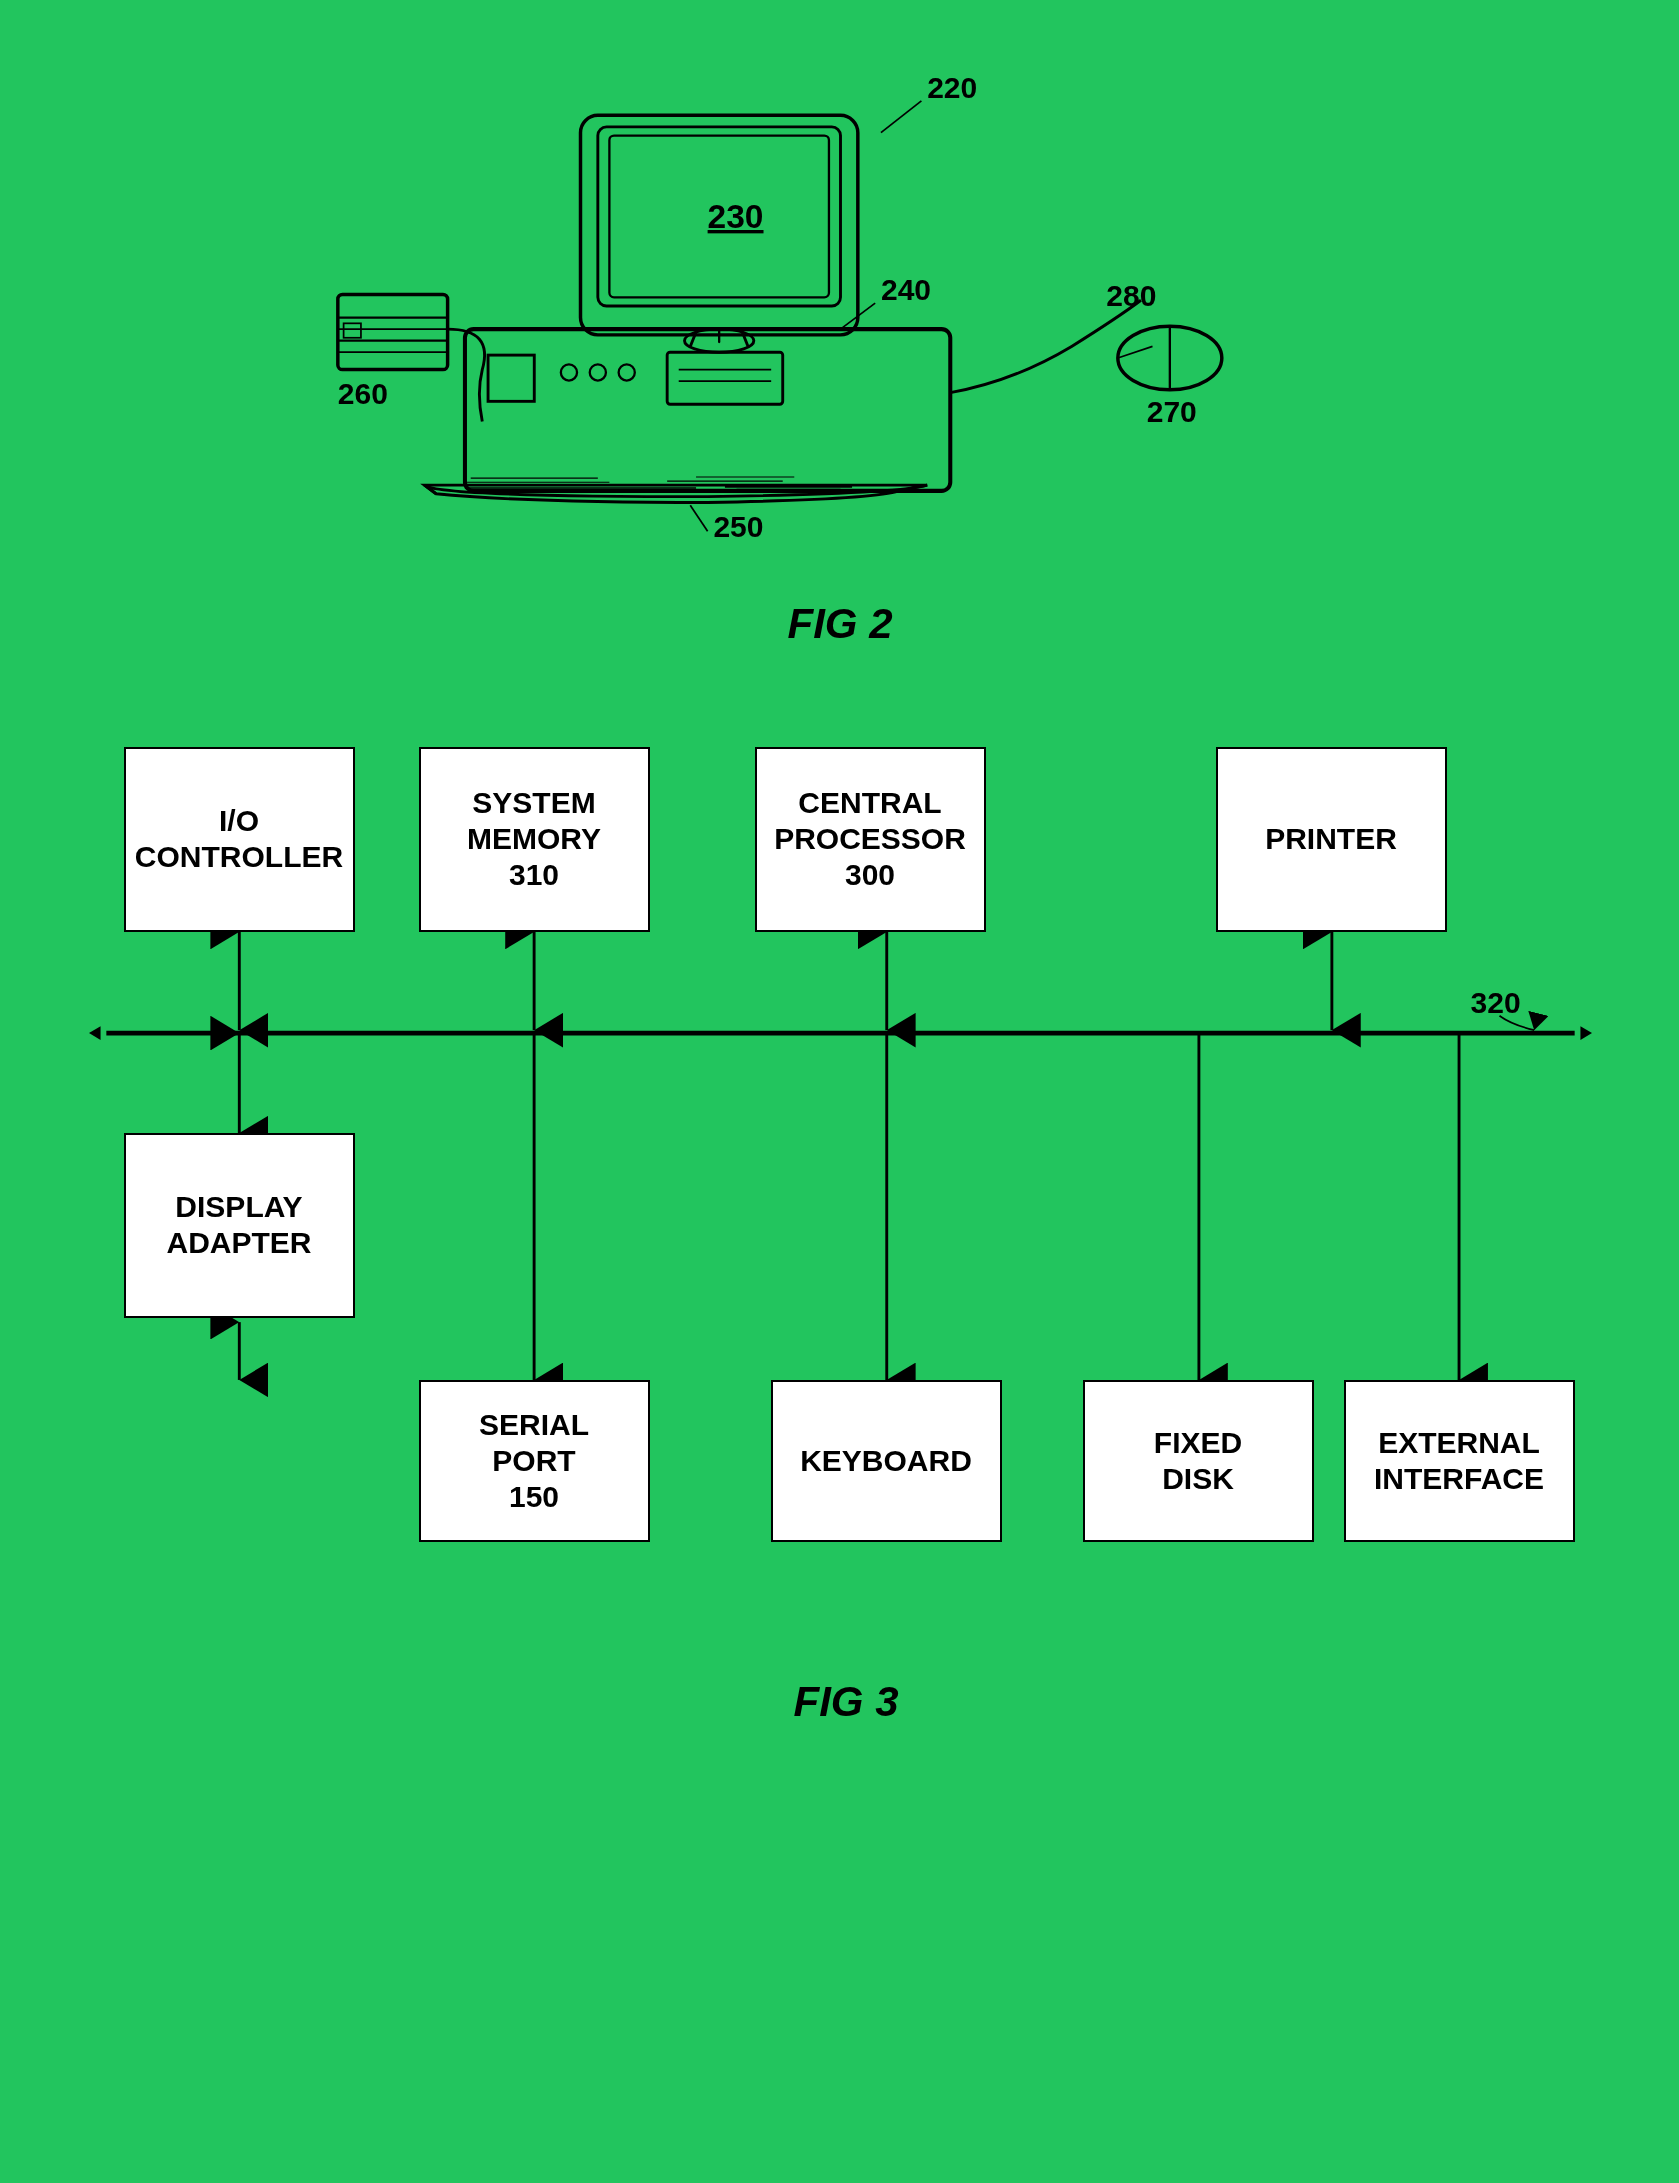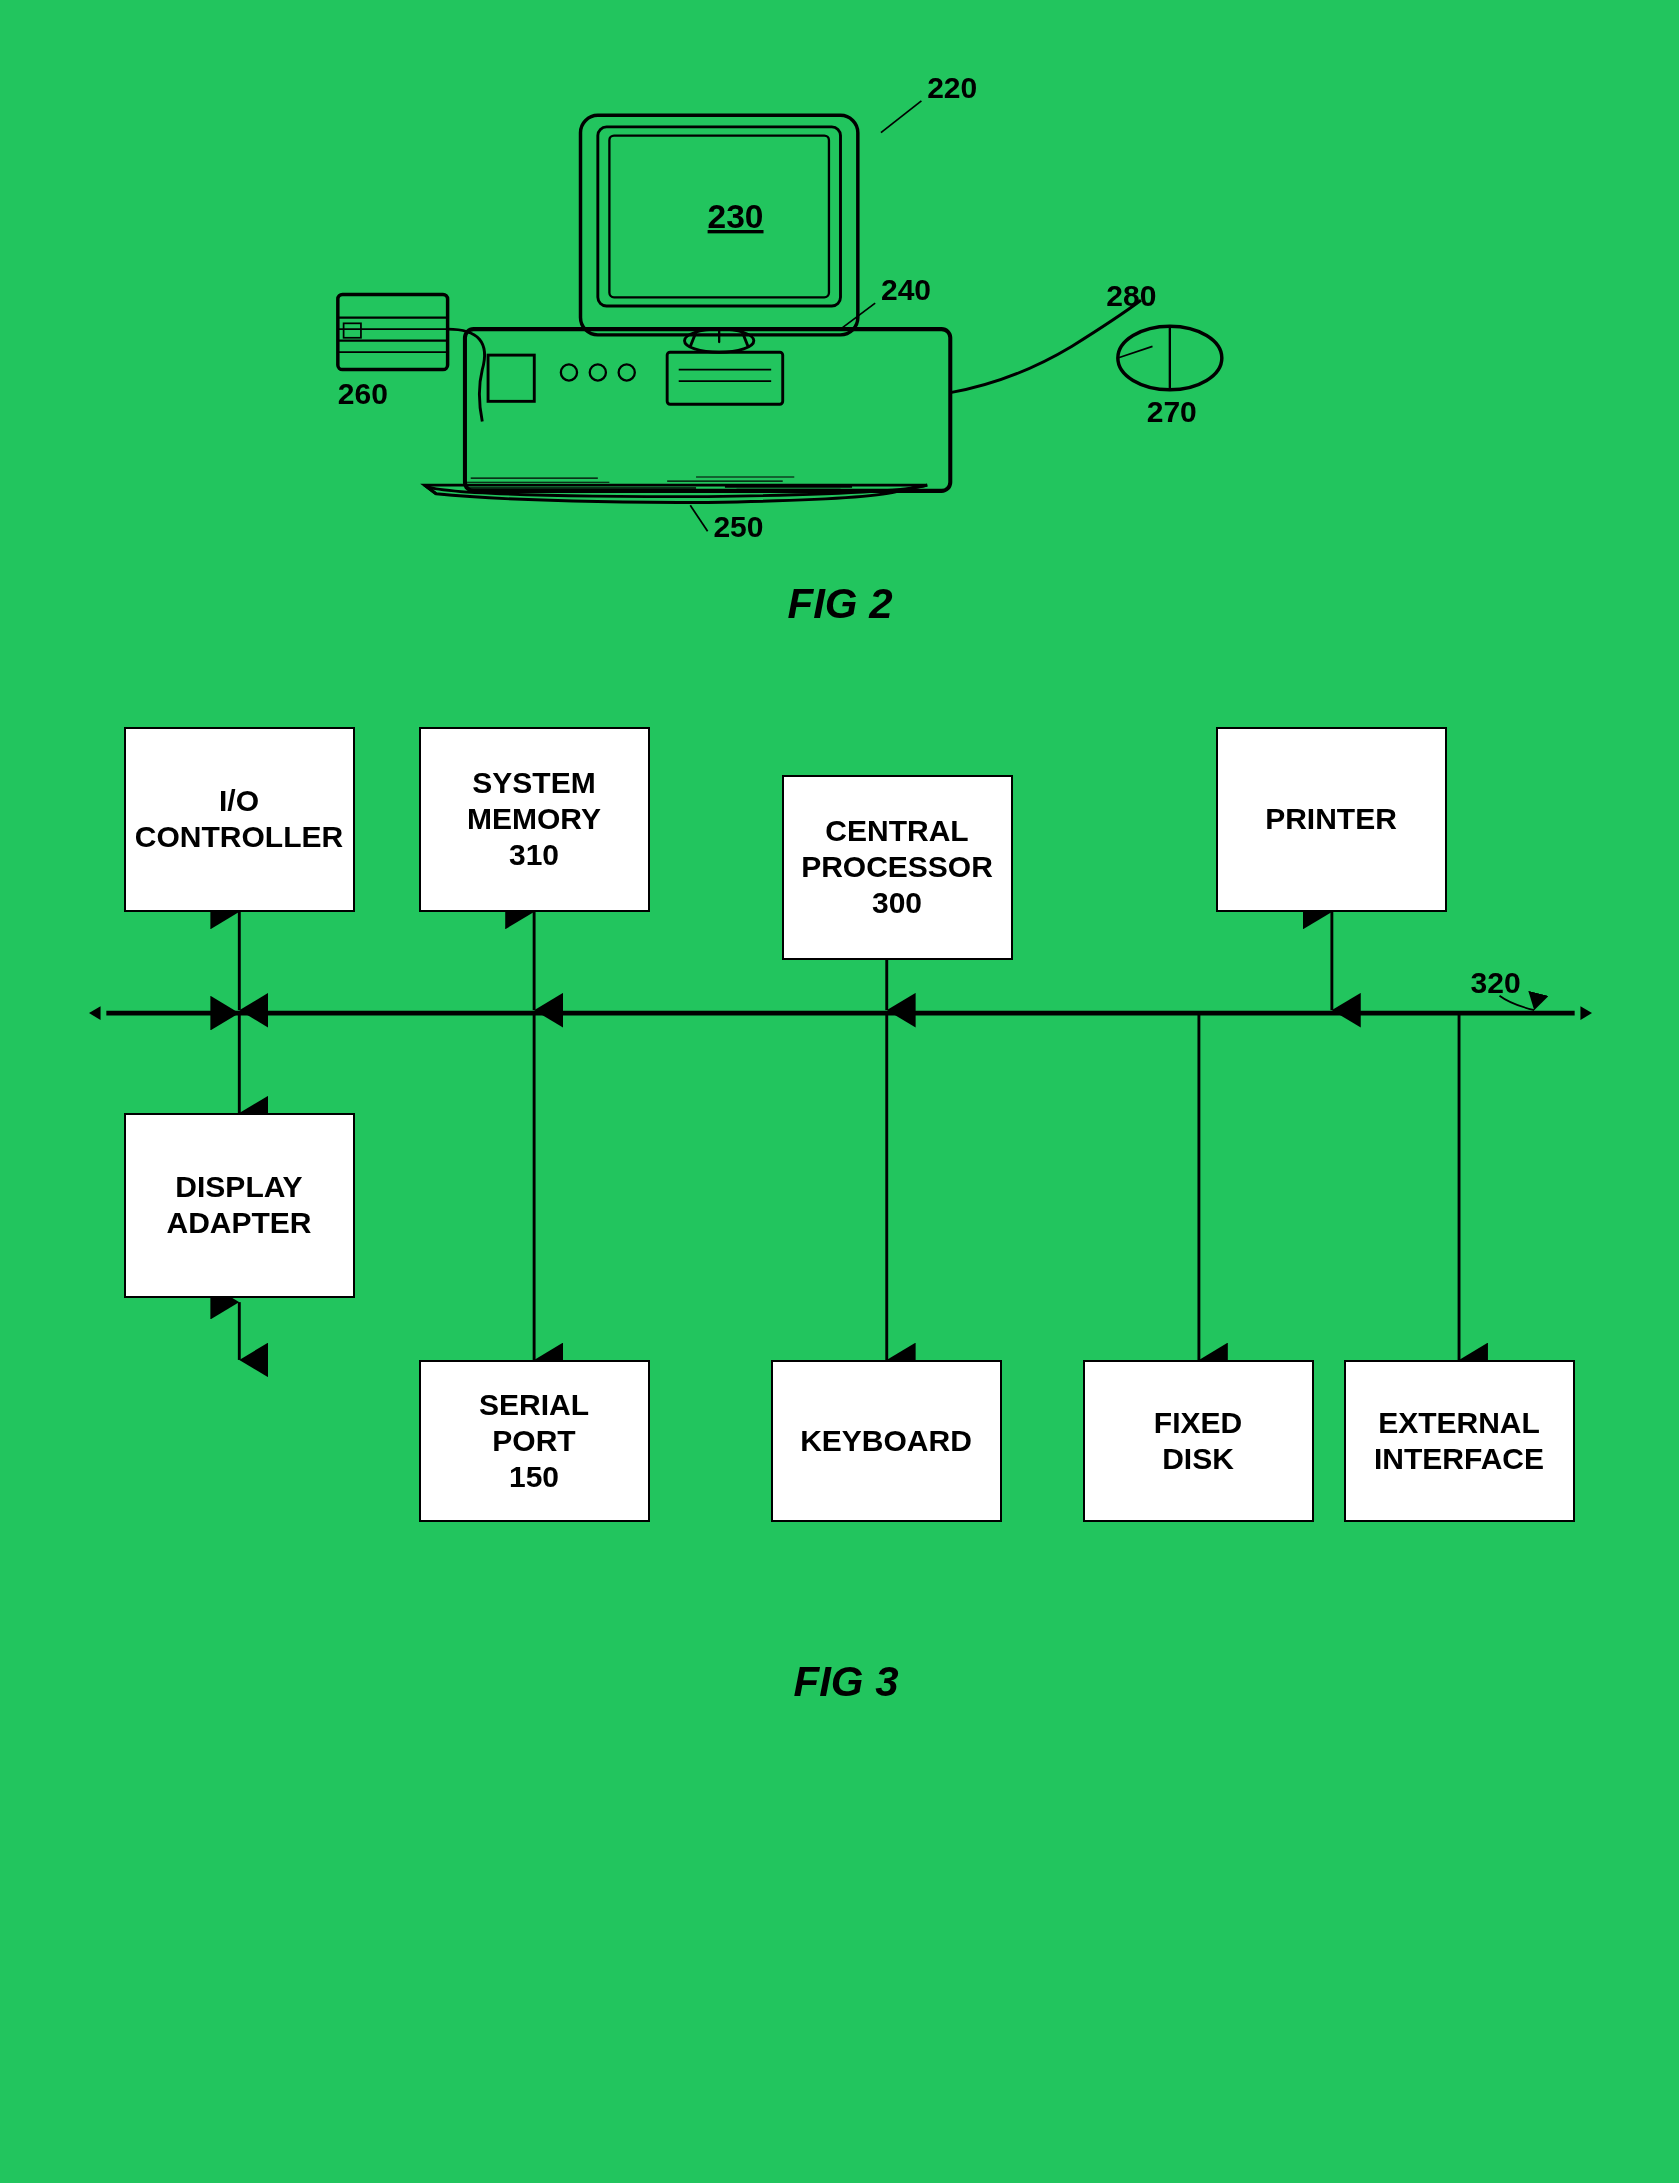--- a/index.html
+++ b/index.html
@@ -35,21 +35,21 @@
       width: 1041px;
       height: 520px;
       position: relative;
       margin-bottom: 11.6px;
     }
 
     .fig2-caption {
       font-size: 42px;
       font-style: italic;
       font-weight: bold;
-      margin-top: 2px;
+      margin-top: 22px;
     }
 
     
     .fig2-svg {
       width: 100%;
       height: 100%;
     }
 
     
     .fig3-section {
@@ -232,21 +232,21 @@
 
       <div class="block-box" style="left:35px; top:29px; width:231px; height:185px;">
         <span>I/O<br>CONTROLLER</span>
       </div>
 
       <div class="block-box" style="left:330px; top:29px; width:231px; height:185px;">
         <span>SYSTEM<br>MEMORY</span>
         <span class="ref-num">310</span>
       </div>
 
-      <div class="block-box" style="left:693px; top:29px; width:231px; height:185px;margin-top:48px;">
+      <div class="block-box" style="left:666px; top:29px; width:231px; height:185px;">
         <span>CENTRAL<br>PROCESSOR</span>
         <span class="ref-num">300</span>
       </div>
 
       <div class="block-box" style="left:1127px; top:29px; width:231px; height:185px;">
         <span>PRINTER</span>
       </div>
 
       <div class="block-box" style="left:35px; top:415px; width:231px; height:185px;">
         <span>DISPLAY<br>ADAPTER</span>

